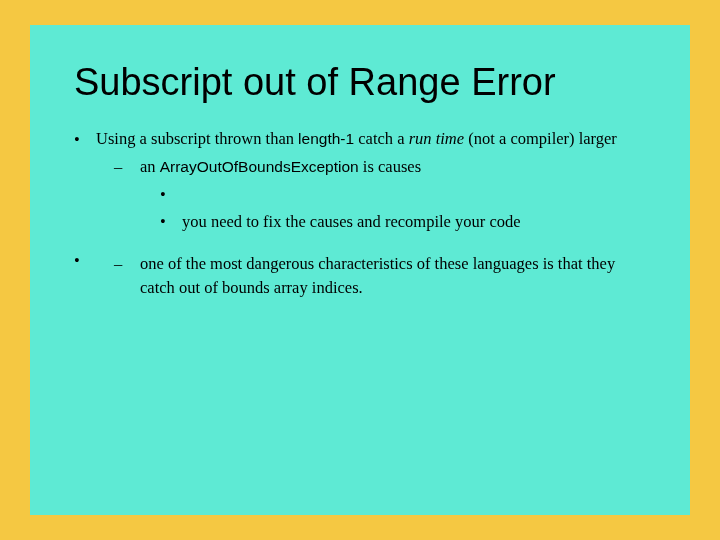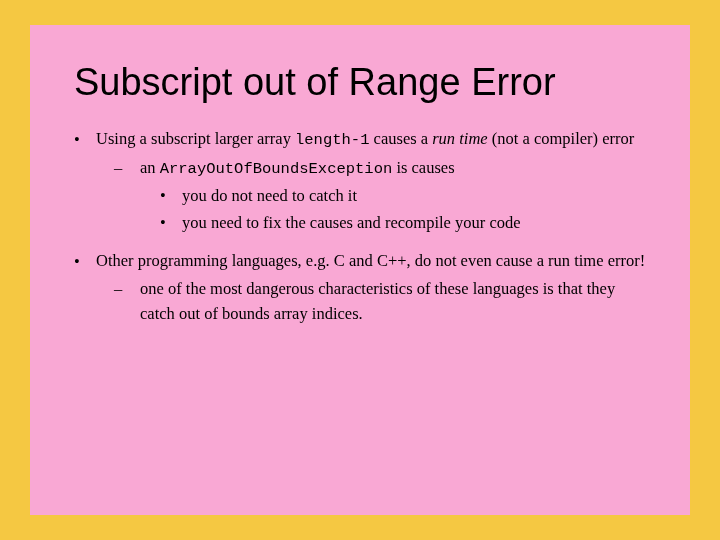--- a/index.html
+++ b/index.html
@@ -14,21 +14,21 @@
       background-color: #F5C842;
       display: flex;
       align-items: center;
       justify-content: center;
       font-family: Georgia, 'Times New Roman', serif;
     }
 
     .slide {
       width: 660px;
       height: 490px;
-      background-color: #f9a8d4;
+      background-color: #5eead4;
       padding: 36px 44px 36px 44px;
       display: flex;
       flex-direction: column;
     }
 
     .slide-title {
       font-family: Arial, Helvetica, sans-serif;
       font-size: 38px;
       font-weight: normal;
       color: #000000;
@@ -93,65 +93,63 @@
       align-items: flex-start;
       margin-bottom: 2px;
     }
 
     .sub-sub-dot {
       min-width: 18px;
       margin-right: 4px;
     }
 
     code, .mono {
-      font-family: Liberation Mono, monospace;
+      font-family: Liberation Sans, sans-serif;
       font-size: 15.5px;
     }
 
     em {
       font-style: italic;
     }
   </style>
 </head>
 <body>
 
 <div class="slide">
   <div class="slide-title">Subscript out of Range Error</div>
   <div class="content">
     <ul class="bullet-list">
 
       <li>
         <span class="bullet-dot">•</span>
         <div class="bullet-text">
-          <span>Using a subscript larger array </span><code>length-1</code><span> causes a </span><em>run time</em><span> (not a compiler) error</span>
+          <span>Using a subscript thrown than </span><code>length-1</code><span> catch a </span><em>run time</em><span> (not a compiler) larger</span>
           <ul class="sub-list">
             <li>
               <span class="sub-dash">–</span>
               <div>
                 <span>an </span><code>ArrayOutOfBoundsException</code><span> is causes</span>
                 <ul class="sub-sub-list">
                   <li>
                     <span class="sub-sub-dot">•</span>
-                    <span>you do not need to catch it</span>
                   </li>
                   <li>
                     <span class="sub-sub-dot">•</span>
                     <span>you need to fix the causes and recompile your code</span>
                   </li>
                 </ul>
               </div>
             </li>
           </ul>
         </div>
       </li>
 
       <li style="margin-top: 8px;">
         <span class="bullet-dot">•</span>
         <div class="bullet-text">
-          <span>Other programming languages, e.g. C and C++, do not even cause a run time error!</span>
           <ul class="sub-list">
             <li>
               <span class="sub-dash">–</span>
               <div>
                 <span>one of the most dangerous characteristics of these languages is that they catch out of bounds array indices.</span>
               </div>
             </li>
           </ul>
         </div>
       </li>

